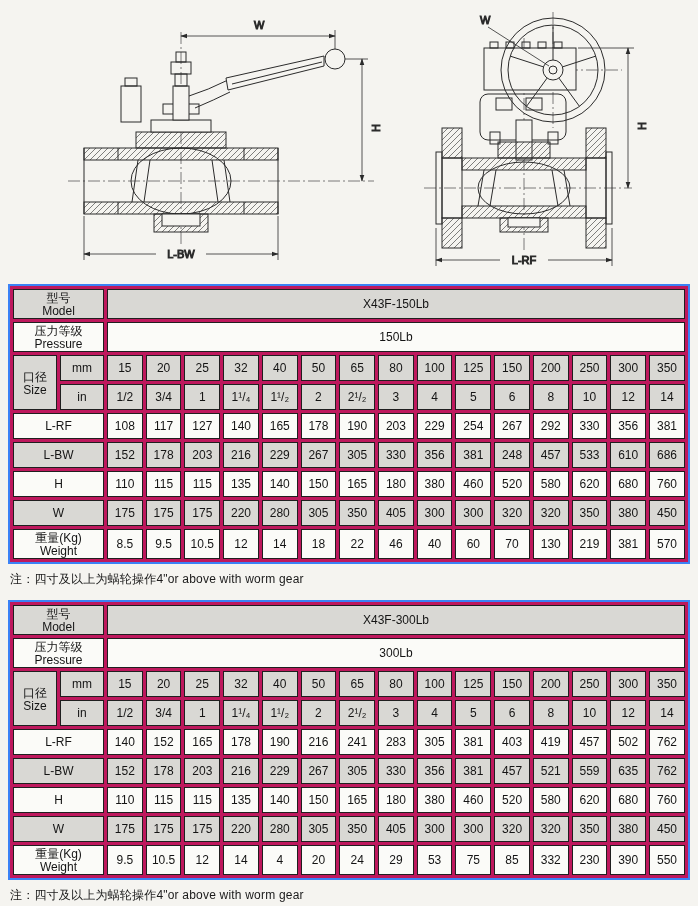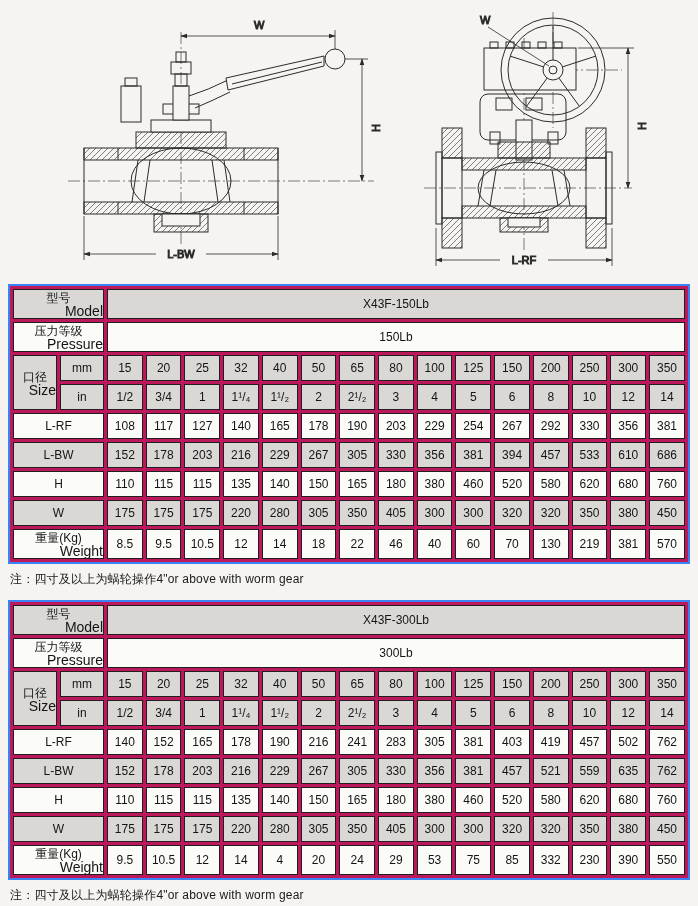--- a/index.html
+++ b/index.html
@@ -32,21 +32,21 @@
     background: #fbfbf8;
     text-align: center;
     vertical-align: middle;
     font-size: 12px;
     height: 26px;
     padding: 1px 0;
     overflow: hidden;
   }
   table.spec tr.shaded td { background: #d9d8d4; }
   td .cn { font-size: 12px; line-height: 14px; }
-  td .en { font-size: 14px; line-height: 12px; text-align: right; }
+  td .en { font-size: 12px; line-height: 12px; }
   .note { font-size: 12px; color: #1a1a1a; margin: 7px 0 12px 2px; letter-spacing: 0.2px; }
 </style>
 </head>
 <body>
 
 <div class="page">
 
   <div class="drawings">
 
     <svg class="drawing" width="364" height="278" viewBox="0 0 360 278">
@@ -330,21 +330,21 @@
           <td>152</td>
           <td>178</td>
           <td>203</td>
           <td>216</td>
           <td>229</td>
           <td>267</td>
           <td>305</td>
           <td>330</td>
           <td>356</td>
           <td>381</td>
-          <td>394</td>
+          <td>248</td>
           <td>457</td>
           <td>533</td>
           <td>610</td>
           <td>686</td>
         </tr>
         <tr>
           <td colspan="2">
             <div class="cn">H</div>
           </td>
           <td>110</td>

